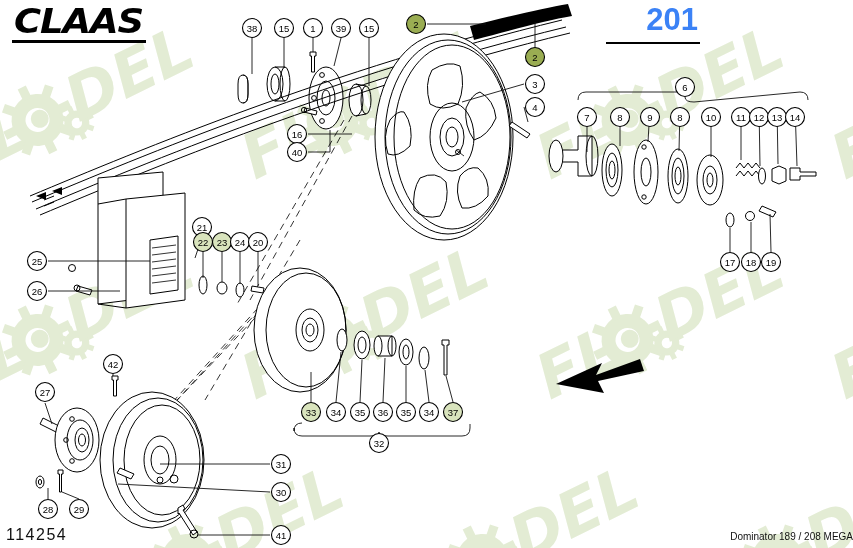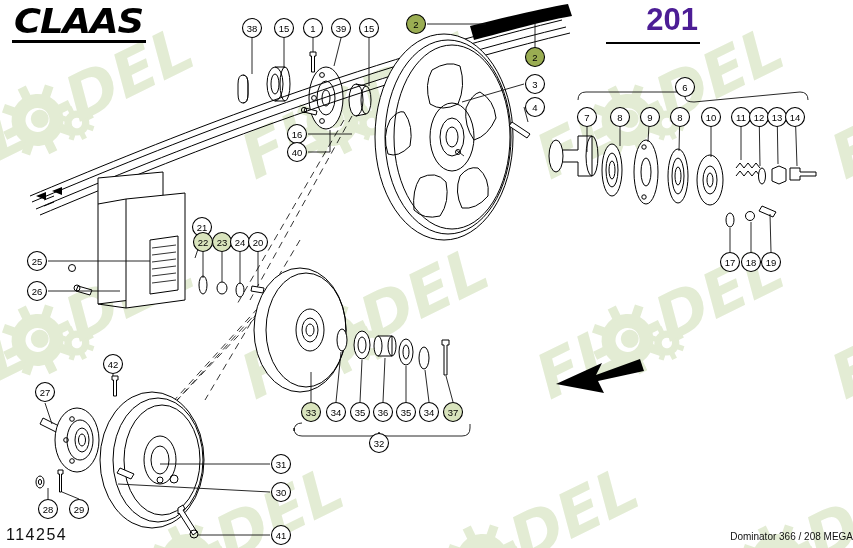--- a/index.html
+++ b/index.html
@@ -29,21 +29,21 @@
     font-size:33px;
     letter-spacing:-1px;
     color:#000;
     transform:scaleX(1.12);
     transform-origin:left top;
   }
   .logo-rule{position:absolute;left:12px;top:40px;width:134px;height:3px;background:#000;}
   .pageno{
     position:absolute;right:14px;top:2px;
     font-family:"Liberation Sans", sans-serif;
-    font-weight:bold;font-size:31px;color:#4c1d95;
+    font-weight:bold;font-size:31px;color:#3b82f6;
     letter-spacing:0px;
   }
   .pageno-rule{position:absolute;right:12px;top:42px;width:94px;height:2px;background:#000;}
 
   
   .footer-left{
     position:absolute;left:6px;bottom:4px;
     font-size:16px;color:#111;letter-spacing:1.5px;
     font-family:"Liberation Sans", sans-serif;
     z-index:3;
@@ -572,15 +572,15 @@
   </svg>
 
   <div class="header">
     <div class="logo">CLAAS</div>
     <div class="logo-rule"></div>
     <div class="pageno">201</div>
     <div class="pageno-rule"></div>
   </div>
 
   <div class="footer-left">114254</div>
-  <div class="footer-right">Dominator 366 / 208 MEGA</div>
+  <div class="footer-right">Dominator 189 / 208 MEGA</div>
 
 </div>
 
 </body></html>

